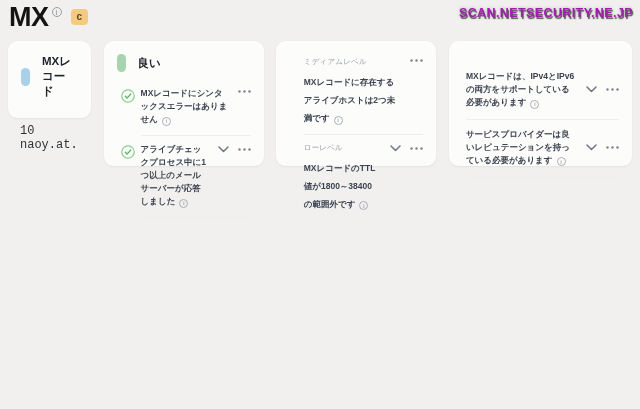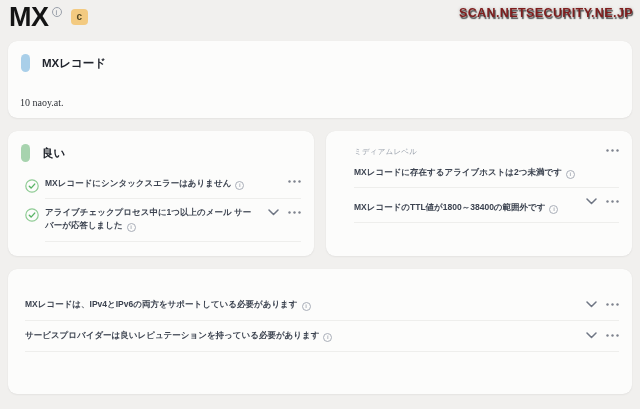--- a/index.html
+++ b/index.html
@@ -20,42 +20,42 @@
     display:inline-flex; align-items:center; justify-content:center;
     margin:4px 0 0 3px;
   }
   .grade-badge {
     background: var(--badge-bg, #f3ca80); color: var(--badge-text, #574a23);
     font-size:10px; font-weight:700; border-radius:4px; padding:2px 6px;
     margin:6px 0 0 9px; line-height:1.2;
   }
   .watermark {
     position:absolute; top:6px; right:7px;
-    color:#7f1d1d; font-weight:700; font-size:12.5px; letter-spacing:.4px;
+    color:#a21caf; font-weight:700; font-size:12.5px; letter-spacing:.4px;
     text-shadow: 1px 1.5px 1px rgba(60,60,60,.85), 0 0 3px rgba(90,90,90,.4);
   }
 
   
-  .main { padding:0 8px; display:flex; flex-direction:column; gap:13px; }
+  .main { padding:0 8px; display:flex; flex-direction:row; gap:13px; }
   .card {
     background: var(--card-bg, #fcfcfb);
     border-radius:9px;
     box-shadow: 0 1px 2px rgba(0,0,0,.05), 0 0 1px rgba(0,0,0,.07);
   }
   .card-head { display:flex; align-items:center; gap:12px; padding:13px 14px 0 13px; }
   .pill { width:9px; height:18px; border-radius:4.5px; flex:none; }
   .pill.blue   { background: var(--accent-blue,  #a9cfe9); }
   .pill.green  { background: var(--accent-green, #a7d3ae); }
   .pill.orange { background: var(--accent-orange,#ecab80); }
   .card-title { font-size:11.5px; font-weight:700; color:#20242c; }
 
   .record-card { height:77px; }
   .record-value {
-    font-family:Liberation Serif, serif;
-    font-size:10px; color:#2f3238; padding:25px 13px 0 12px;
+    font-family:Liberation Mono, monospace;
+    font-size:12px; color:#2f3238; padding:25px 13px 0 12px;
   }
 
   .two-col { display:flex; gap:12px; }
   .two-col .card { flex:1; height:125px; }
   .suggestions-card { height:125px; }
 
   
   .items { margin:8px 13px 0 13px; }
   .item-text { font-size:8.5px; font-weight:700; color:#3c4350; line-height:1.55; }
   .controls { flex:none; display:flex; align-items:center; gap:9px; margin-left:10px; }
@@ -170,20 +170,21 @@
             <svg width="13" height="3" viewBox="0 0 13 3">
               <circle cx="1.5" cy="1.5" r="1.2" fill="#7d828d"></circle>
                 <circle cx="6.5" cy="1.5" r="1.2" fill="#7d828d"></circle>
                 <circle cx="11.5" cy="1.5" r="1.2" fill="#7d828d"></circle>
             </svg>
           </span>
         </div>
 
         <div class="b-item">
           <div class="b-main">
+            <div class="b-level">ローレベル</div>
             <span class="item-text">
               <span>MXレコードのTTL値が1800～38400の範囲外です</span><span class="info-icon">i</span>
             </span>
           </div>
           <span class="controls">
             <svg width="11" height="7" viewBox="0 0 11 7">
               <path d="M1 1l4.5 4.5L10 1" fill="none" stroke="#6f7684" stroke-width="1.5" stroke-linecap="round" stroke-linejoin="round"></path>
             </svg>
             <svg width="13" height="3" viewBox="0 0 13 3">
               <circle cx="1.5" cy="1.5" r="1.2" fill="#7d828d"></circle>

